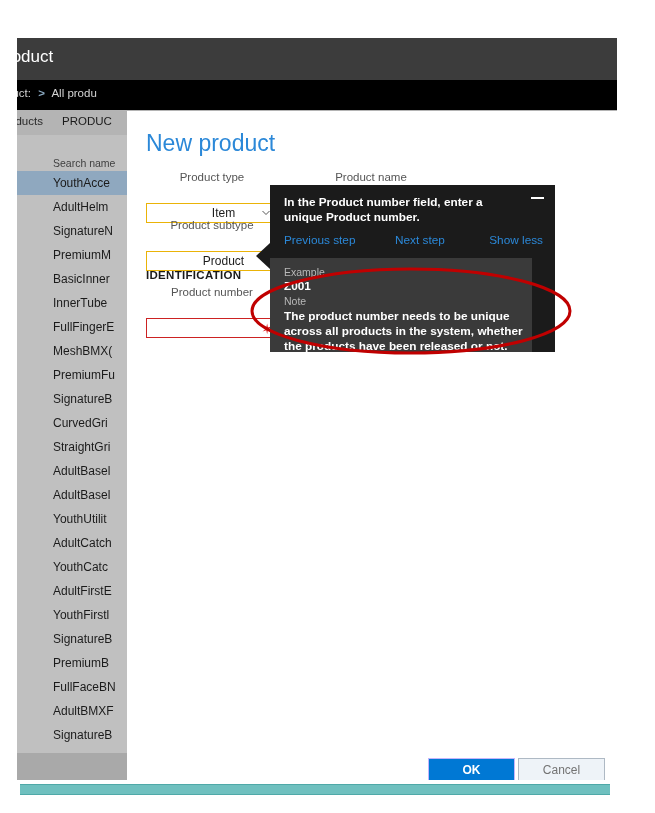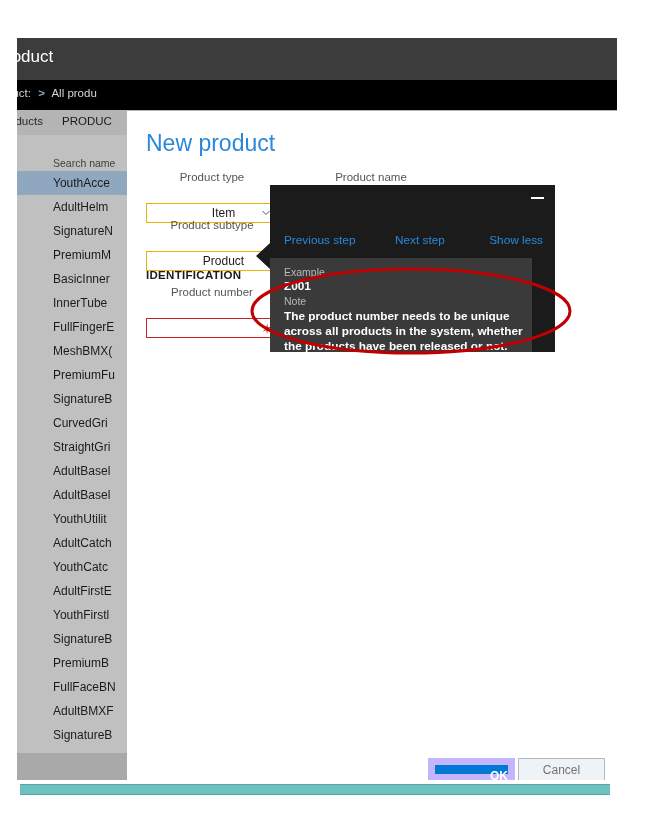--- a/index.html
+++ b/index.html
@@ -228,22 +228,21 @@
     box-sizing: border-box;
     cursor: default;
   }
   .btn.primary {
     left: 301px;
     top: 8px;
     width: 87px;
     background: #0078d4;
     color: #ffffff;
     font-weight: bold;
-    border: 7px solid #c4b5fd;
-    text-align: right;
+    border: 1px solid #c4b5fd;
   }
   .btn.secondary {
     left: 391px;
     top: 8px;
     width: 87px;
     background: #eef3f8;
     color: #737373;
     border: 1px solid #aeb9c4;
   }
 
@@ -476,20 +475,23 @@
 
       <div id="dlg-footer">
         <div class="btn primary">OK</div>
         <div class="btn secondary">Cancel</div>
       </div>
     </div>
   </div>
 
   <div id="coachmark">
     <div class="cm-arrow"></div>
+    <div class="cm-top">
+      <div class="cm-headline">In the Product number field, enter a unique Product number.</div>
+    </div>
     <div class="cm-min"></div>
     <div class="cm-links">
       <a class="l-prev">Previous step</a>
       <a class="l-next">Next step</a>
       <a class="l-less">Show less</a>
     </div>
     <div class="cm-body">
       <div class="cm-sub">Example</div>
       <div class="cm-val">Z001</div>
       <div class="cm-sub">Note</div>

